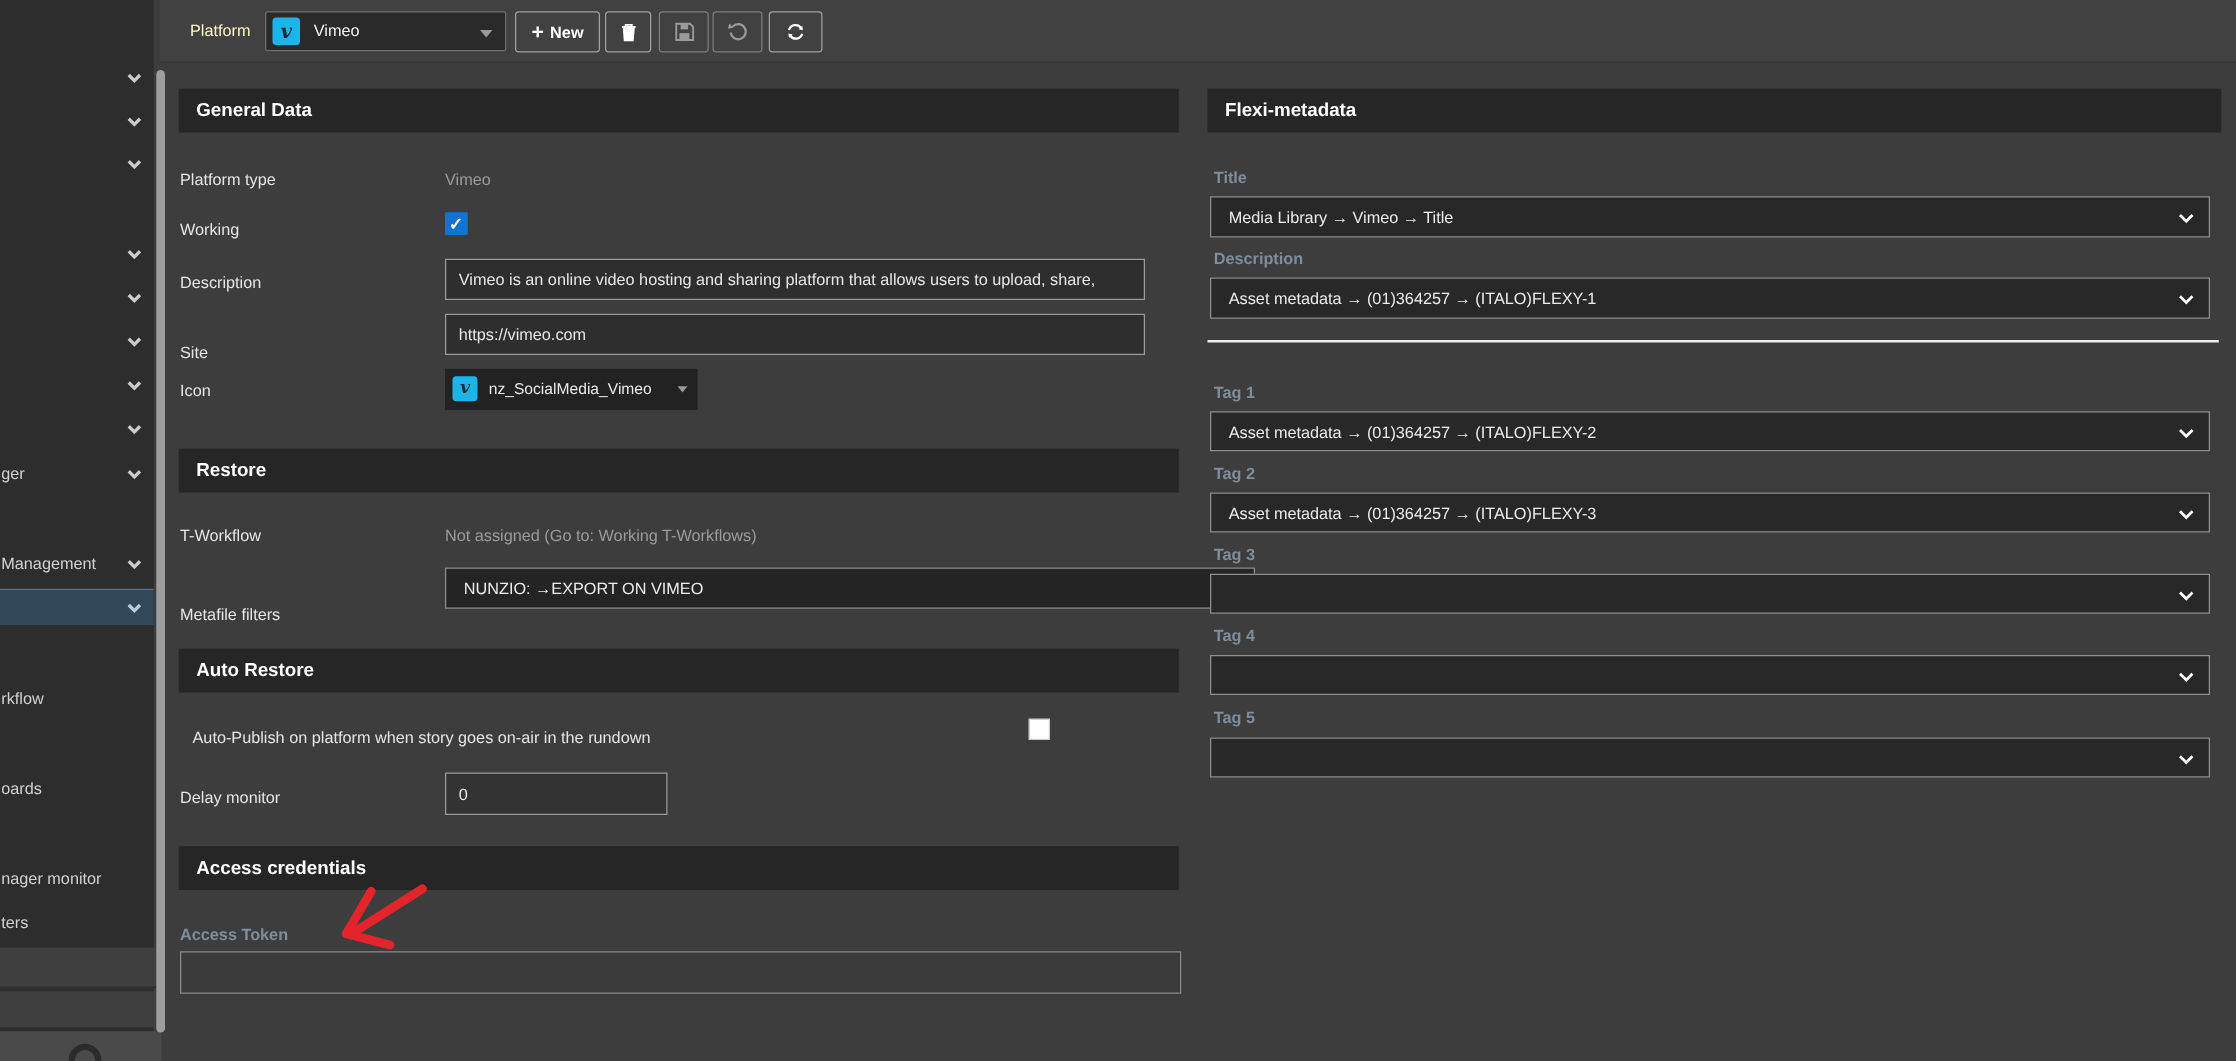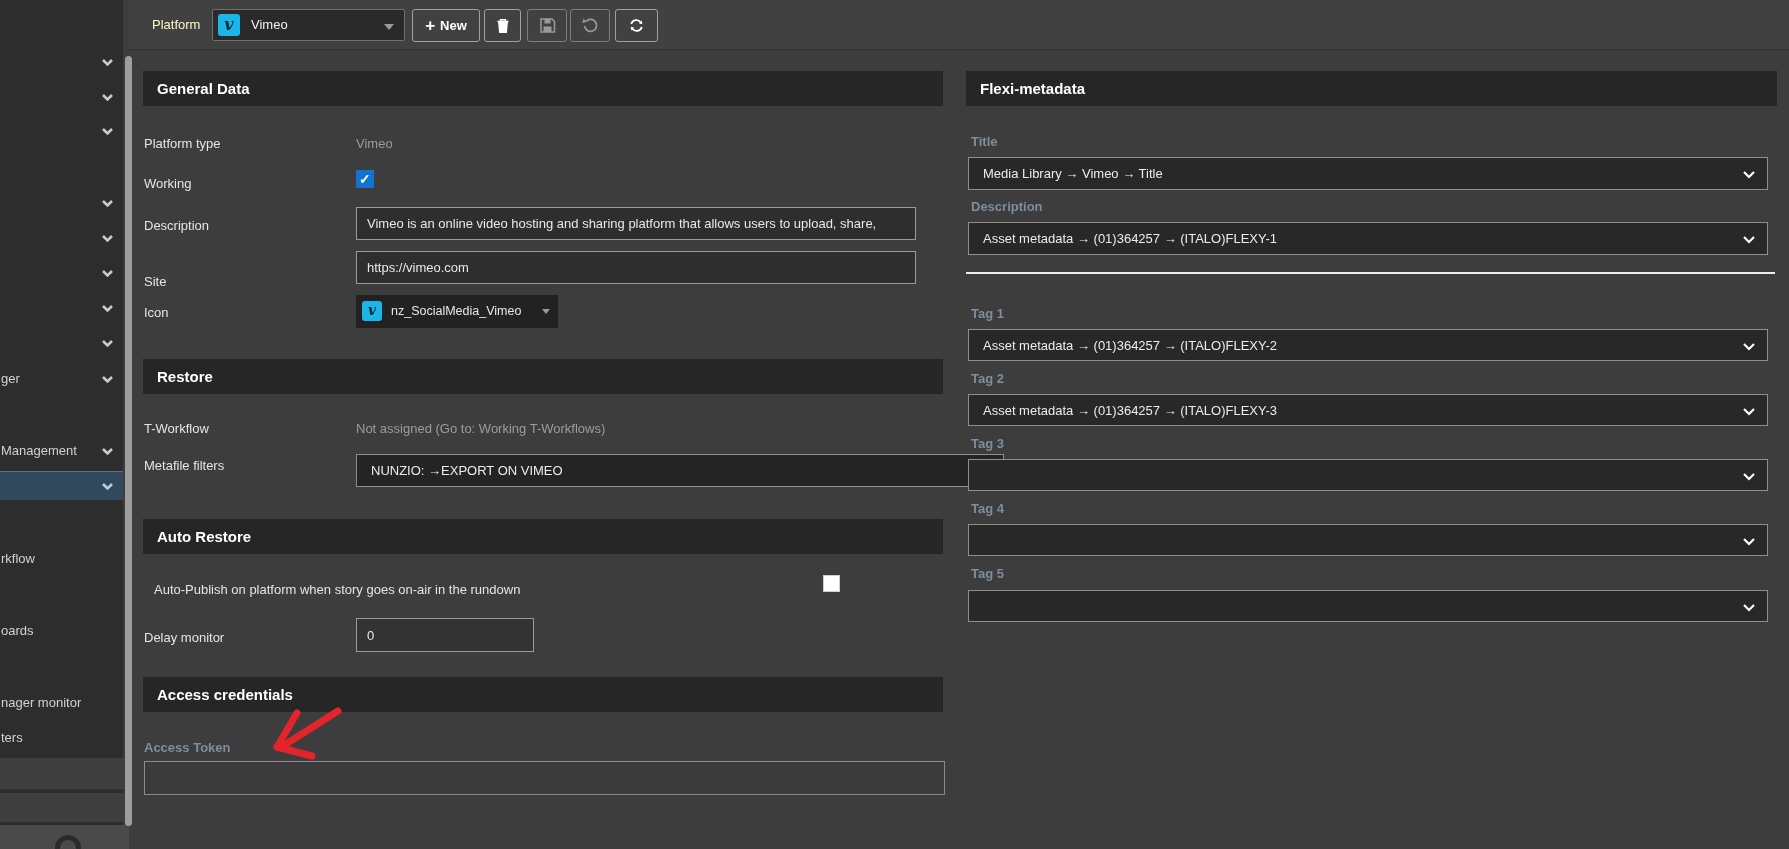--- a/index.html
+++ b/index.html
@@ -231,21 +231,21 @@
       <span class="vicon">v</span>
       <span class="val">nz_SocialMedia_Vimeo</span>
       <span class="dd-caret"></span>
     </div>
 
     <div class="sec-bar" style="top:359px">Restore</div>
 
     <span class="flabel" style="left:144px;top:421px">T-Workflow</span>
     <span class="fvalue" style="left:356px;top:421px">Not assigned (Go to: Working T-Workflows)</span>
 
-    <span class="flabel" style="left:144px;top:458px">Metafile filters</span>
+    <span class="flabel" style="left:144px;top:484px">Metafile filters</span>
     <div class="sel" style="left:356px;top:454px;width:648px;height:33px;background:#242424">
       <span class="sval">NUNZIO: →EXPORT ON VIMEO</span>
       <span class="schev">
           <svg width="14" height="9">
             <path d="M2 2 L7 7 L12 2" stroke="#fff" stroke-width="2.2" fill="none"></path>
           </svg>
         </span>
     </div>
 
     <div class="sec-bar" style="top:519px">Auto Restore</div>

